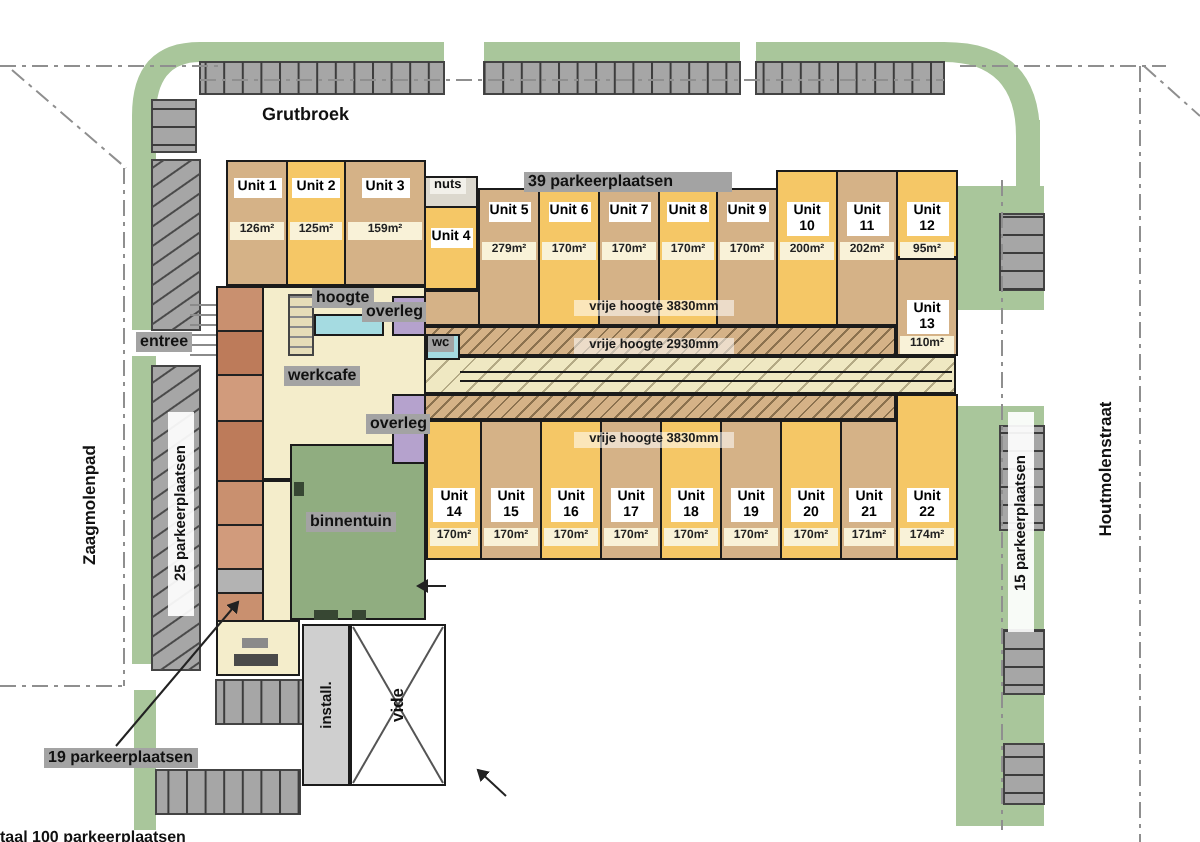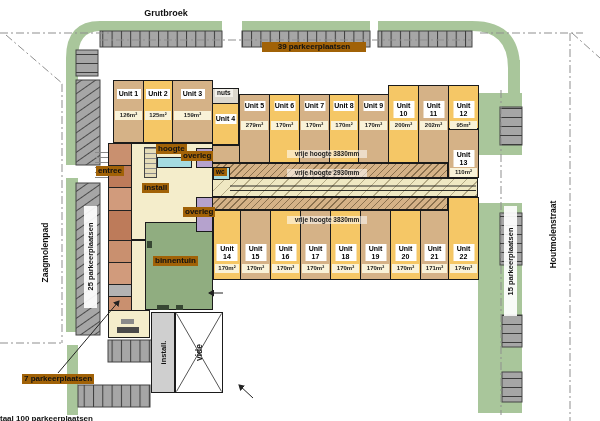--- a/index.html
+++ b/index.html
@@ -1,22 +1,22 @@
 <!DOCTYPE html>
 <html><head>
 <meta charset="utf-8">
 <style>
   html,body{margin:0;padding:0;background:#fff;}
   #plan{position:relative;width:600px;height:421px;overflow:hidden;background:#fff;
         font-family:"Liberation Sans",sans-serif;}
   svg{position:absolute;left:0;top:0;}
   .lbl{position:absolute;font:bold 8px/10px "Liberation Sans",sans-serif;color:#111;
-       background:#a16207;padding:0 2px;white-space:nowrap;z-index:6;}
+       background:#a3a3a3;padding:0 2px;white-space:nowrap;z-index:6;}
   .nobg{background:transparent;padding:0;}
-  .ctr{text-align:center;}
+  .ctr{margin-top:44px;}
   .vert{position:absolute;font:bold 8.5px/11px "Liberation Sans",sans-serif;color:#111;
         text-align:center;transform:rotate(-90deg);white-space:nowrap;z-index:6;}
   .small{font-size:7.5px;}
   .tiny{font-size:6.5px;line-height:8px;}
   .vh{position:absolute;font:bold 6.5px/8px "Liberation Sans",sans-serif;color:#1a1a1a;
       text-align:center;background:rgba(255,255,255,.55);z-index:4;white-space:nowrap;}
   .unit{position:absolute;box-sizing:border-box;border:1px solid #1b1b1b;z-index:2;}
   .tan{background:#d5b287;} .yel{background:#f5c766;}
   .ul{position:absolute;left:50%;transform:translateX(-50%);width:21px;background:#fff;
       font:bold 7px/7.5px "Liberation Sans",sans-serif;text-align:center;padding:1px 0;z-index:3;}
@@ -277,33 +277,33 @@
   <div class="lbl ctr" style="left:262px;top:42px;width:100px">39 parkeerplaatsen</div>
 
   <div class="vert" style="left:5px;top:247px;width:80px">Zaagmolenpad</div>
 
   <div class="vert" style="left:508px;top:229px;width:90px">Houtmolenstraat</div>
 
   <div class="vert small" style="left:40px;top:251px;width:100px">25 parkeerplaatsen</div>
 
   <div class="vert small" style="left:459px;top:256px;width:102px">15 parkeerplaatsen</div>
 
-  <div class="lbl" style="left:22px;top:374px">7 parkeerplaatsen</div>
+  <div class="lbl" style="left:22px;top:374px">19 parkeerplaatsen</div>
 
   <div class="lbl nobg" style="left:0px;top:414px">taal 100 parkeerplaatsen</div>
 
-  <div class="lbl" style="left:96px;top:166px">entree</div>
+  <div class="lbl" style="left:68px;top:166px">entree</div>
 
   <div class="lbl" style="left:156px;top:144px">hoogte</div>
 
   <div class="lbl" style="left:181px;top:151px">overleg</div>
 
   <div class="lbl tiny" style="left:214px;top:168px">wc</div>
 
-  <div class="lbl" style="left:142px;top:183px">install</div>
+  <div class="lbl" style="left:142px;top:183px">werkcafe</div>
 
   <div class="lbl" style="left:183px;top:207px">overleg</div>
 
   <div class="lbl" style="left:153px;top:256px">binnentuin</div>
 
   <div class="lbl tiny" style="left:215px;top:89px;background:#f2f0ea">nuts</div>
 
   <div class="vert small" style="left:123px;top:347px;width:80px">install.</div>
 
   <div class="vert" style="left:169px;top:347px;width:60px">vide</div>

